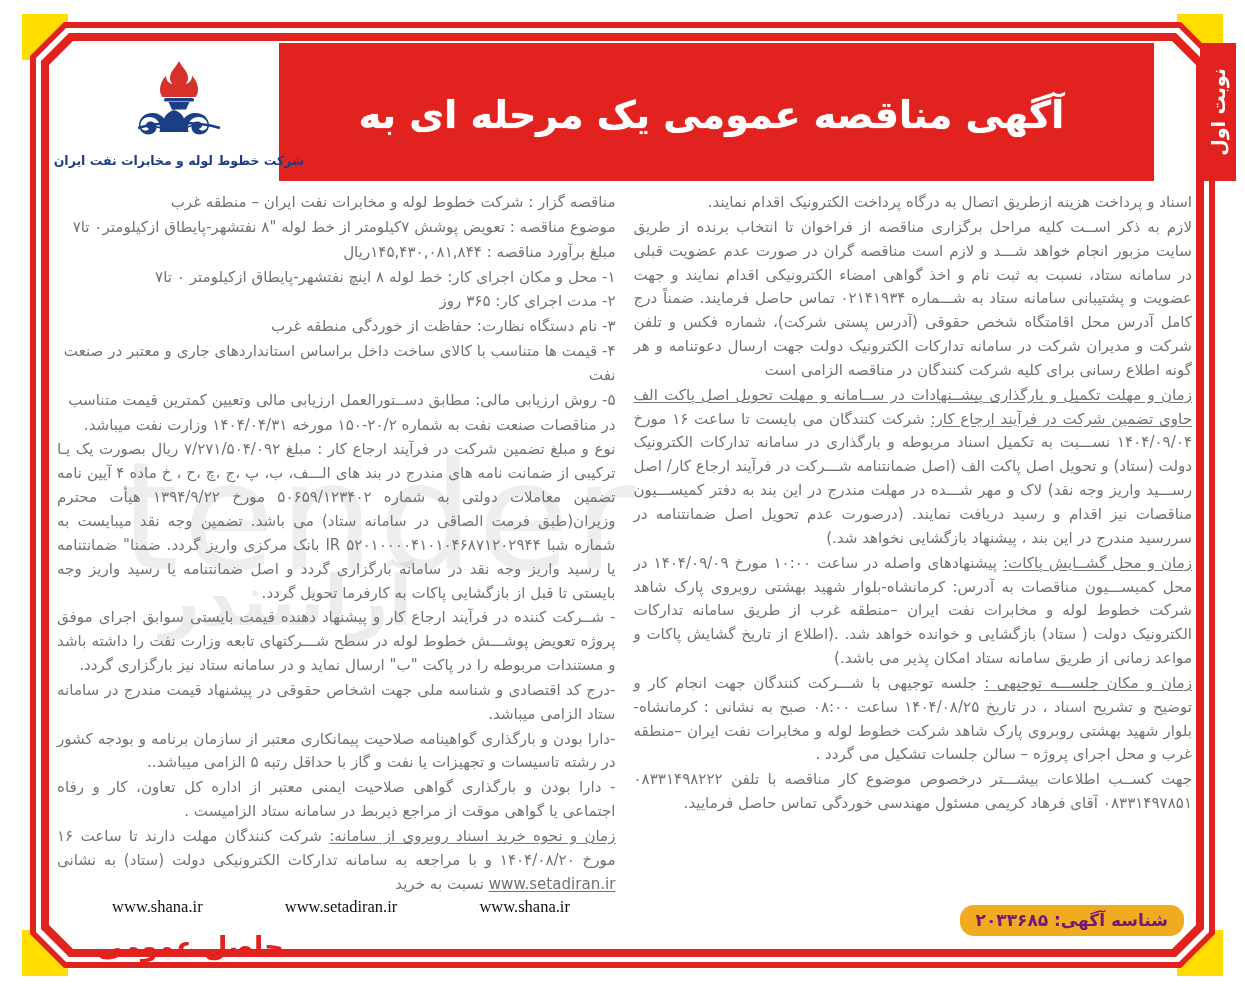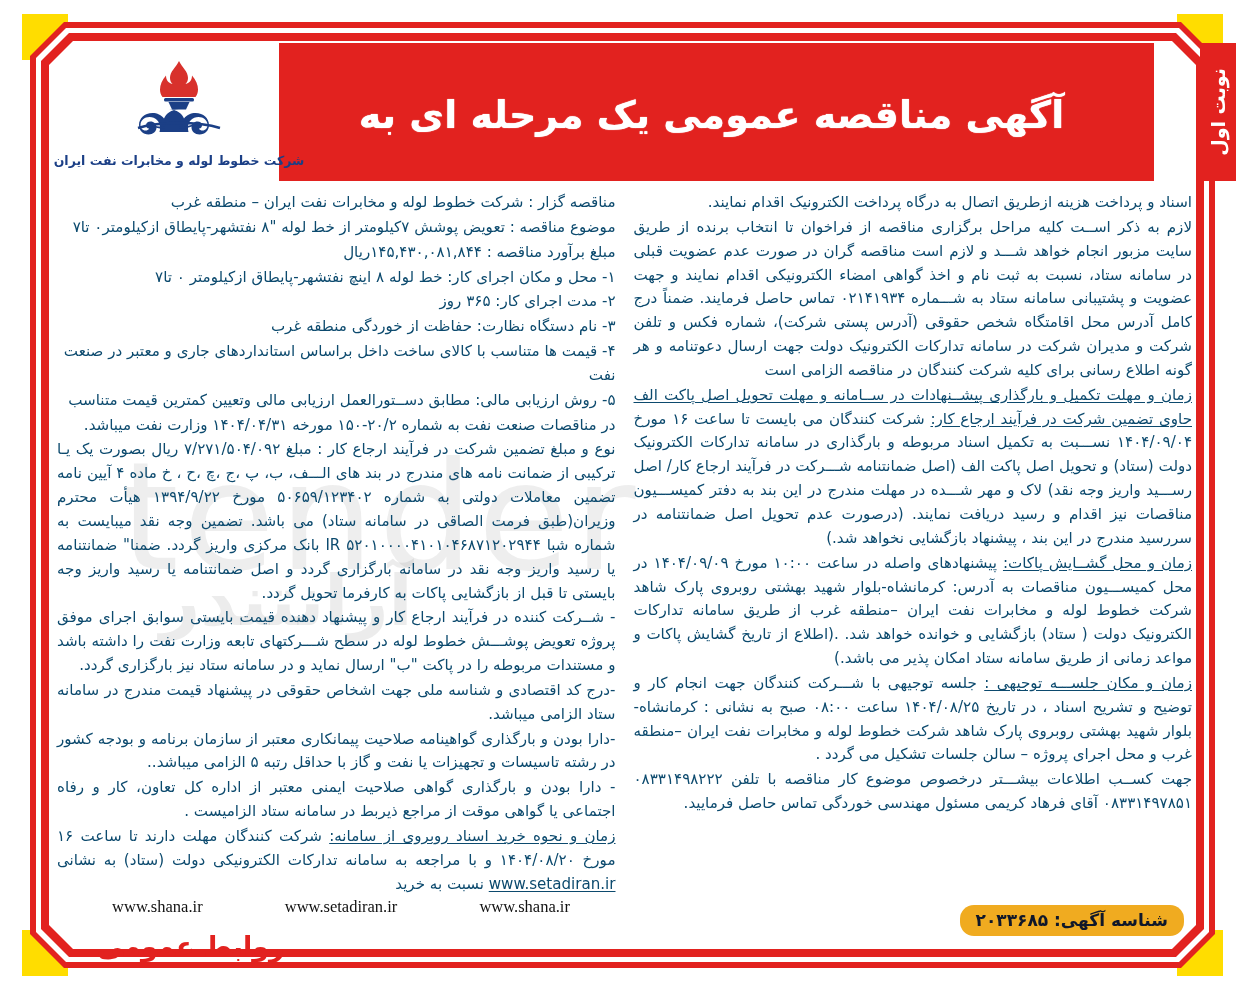--- a/index.html
+++ b/index.html
@@ -135,38 +135,38 @@
     left: 8px; top: 158px;
     width: 1135px; height: 700px;
     display: flex;
     flex-direction: row-reverse;
     gap: 18px;
   }
   .col {
     flex: 1 1 0;
     font-size: 15.1px;
     line-height: 1.58;
-    color: #0c4a6e;
+    color: #737373;
     text-align: justify;
     text-justify: inter-word;
   }
   .p { margin: 0 0 1px 0; }
   .u { text-decoration: underline; text-underline-offset: 2px; }
   .ltr { direction: ltr; unicode-bidi: isolate; display: inline-block; }
   .rt { text-align: right; }
 
   
   #badge-row {
     position: absolute;
     right: 16px; top: 872px;
     display: flex; justify-content: flex-start;
   }
   #ad-id-badge {
     background: #f0ab20;
-    color: #0f172a;
+    color: #701a75;
     font-weight: bold;
     font-size: 17px;
     padding: 5px 16px 6px;
     border-radius: 14px;
     white-space: nowrap;
   }
 
   
   #sites-row {
     position: absolute;
@@ -296,19 +296,19 @@
       <div class="p">جهت کســب اطلاعات بیشـــتر درخصوص موضوع کار مناقصه با تلفن ۰۸۳۳۱۴۹۸۲۲۲ ۰۸۳۳۱۴۹۷۸۵۱  آقای فرهاد کریمی مسئول مهندسی خوردگی تماس حاصل فرمایید.</div>
     </div>
   </div>
 
   <div id="sites-row">
     <span>www.shana.ir</span>
     <span>www.setadiran.ir</span>
     <span>www.shana.ir</span>
   </div>
 
-  <div id="pr-label">روابط عمومی</div>
+  <div id="pr-label">حاصل عمومی</div>
 
   <div id="badge-row">
     <div id="ad-id-badge">شناسه آگهی: ۲۰۳۳۶۸۵</div>
   </div>
 
 </div>
 
 </body></html>

